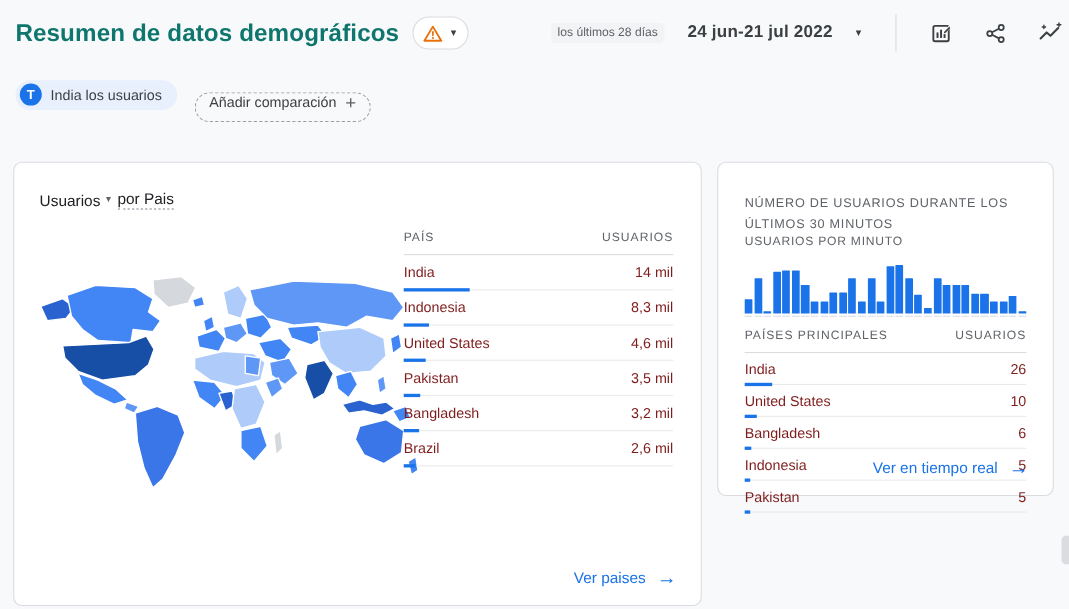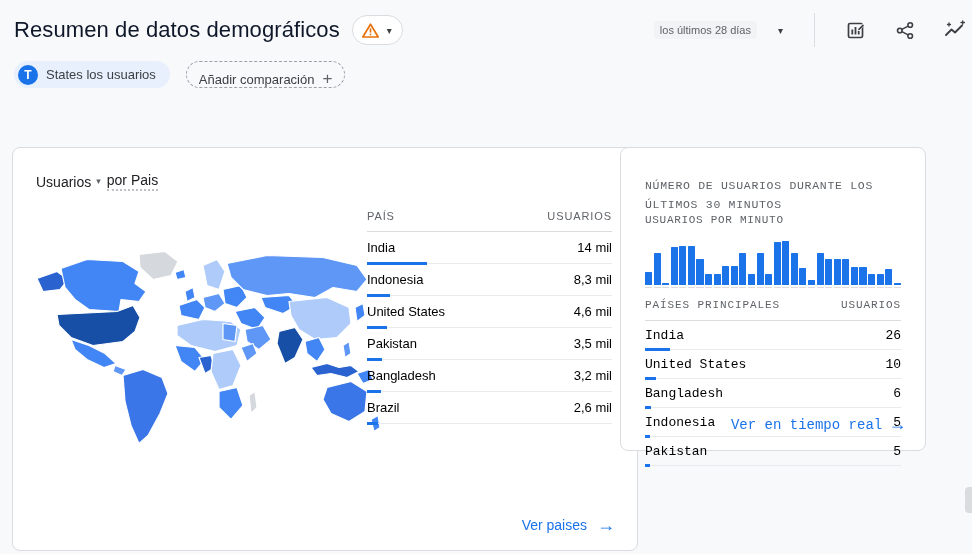--- a/index.html
+++ b/index.html
@@ -9,21 +9,21 @@
     background: #f8f9fa;
     color: #202124;
     position: relative;
     overflow: hidden;
   }
   
   .header-row {
     position: absolute; left: 14px; top: 8px; right: 4px; height: 44px;
     display: flex; align-items: center;
   }
-  .page-title { font-size: 22px; font-weight: 400; color: #0f172a; letter-spacing: 0.1px; }
+  .page-title { font-size: 22px; font-weight: 700; color: #0f766e; letter-spacing: 0.1px; }
   .warn-pill {
     margin-left: 12px; height: 30px; padding: 0 10px 0 8px;
     border: 1px solid #dadce0; border-radius: 16px; background: #fff;
     display: flex; align-items: center; gap: 7px; cursor: pointer;
   }
   .caret { font-size: 9px; color: #5f6368; line-height: 1; }
   .caret-dark { font-size: 10px; color: #3c4043; }
   .right-cluster { margin-left: auto; display: flex; align-items: center; gap: 21px; }
   .range-hint {
     background: #f1f3f4; color: #5f6368; font-size: 11px;
@@ -39,50 +39,50 @@
     display: flex; align-items: center; gap: 8px; padding: 0 14px 0 4px; cursor: pointer;
   }
   .avatar {
     width: 20px; height: 20px; border-radius: 50%; background: #1a73e8;
     color: #fff; font-size: 12px; font-weight: 700;
     display: flex; align-items: center; justify-content: center;
   }
   .chip-label { font-size: 13px; color: #3c4043; }
   .chip-compare {
     border: 1px dashed #9aa0a6; border-radius: 14px; height: 27px;
-    display: flex; align-items: flex-end; gap: 8px; padding: 0 12px; cursor: pointer;
-    color: #3c4043; background: transparent;
+    display: flex; align-items: flex-start; gap: 8px; padding: 0 12px; cursor: pointer;
+    color: #3c4043; background: transparent; margin-top: 23px;
   }
   .plus-glyph { font-size: 17px; color: #5f6368; line-height: 1; }
   
   .card {
     position: absolute; top: 147px; background: #fff;
     border: 1px solid #dadce0; border-radius: 8px;
   }
   .card-left  { left: 12px;  width: 626px; height: 404px; }
-  .card-right { left: 620px; width: 306px; height: 304px; font-family: Liberation Mono, monospace; }
+  .card-right { left: 652px; width: 306px; height: 304px; }
   .card-left-header {
     position: absolute; left: 23px; top: 24px;
     font-size: 14px; color: #202124; display: flex; align-items: center; gap: 6px;
   }
   .dotted-u { border-bottom: 2px dotted #bdc1c6; padding-bottom: 1px; cursor: pointer; }
   .metric-picker { display: flex; align-items: center; gap: 5px; cursor: pointer; }
   
   .map-wrap { position: absolute; left: 14px; top: 100px; width: 356px; height: 206px; }
   
   .geo-table { position: absolute; left: 354px; top: 62px; width: 245px; text-align: right; }
   .t-head {
     display: flex; justify-content: space-between; align-items: flex-end;
     font-size: 11px; letter-spacing: 0.9px; color: #5f6368;
     padding-bottom: 9px; border-bottom: 1px solid #dadce0;
   }
   .t-row {
     position: relative; height: 32px; display: flex; align-items: center;
     justify-content: space-between; border-bottom: 1px solid #e8eaed;
-    font-size: 13px; color: #000000;
+    font-size: 13px; color: #7f1d1d;
   }
   .t-row .bar {
     position: absolute; left: 0; bottom: -2px; height: 3px; background: #1a73e8;
   }
   .see-link {
     position: absolute; right: 22px; bottom: 16px;
     color: #1a73e8; font-size: 14px; display: flex; align-items: center; gap: 10px;
     cursor: pointer; text-decoration: none;
   }
   .see-arrow { font-size: 18px; line-height: 1; }
@@ -126,20 +126,21 @@
         <path d="M9.5 2.2 L17.2 15 H1.8 Z" fill="none" stroke="#e8710a" stroke-width="1.7" stroke-linejoin="round"></path>
         <rect x="8.7" y="6.4" width="1.6" height="4.2" fill="#e8710a"></rect>
         <rect x="8.7" y="11.7" width="1.6" height="1.6" fill="#e8710a"></rect>
       </svg>
     </span>
     <span class="caret-dark">▾</span>
   </div>
 
   <div class="right-cluster">
     <span class="range-hint">los últimos 28 días</span>
+    <span class="date-text">24 jun-21 jul 2022</span>
     <span class="caret-dark">▾</span>
     <span class="v-divider"></span>
 
     <div class="icon-btn">
       <svg width="21" height="21" viewBox="0 0 21 21">
         <rect x="2.5" y="3.5" width="14" height="14" rx="1.5" fill="none" stroke="#3c4043" stroke-width="1.7"></rect>
         <rect x="5.4" y="9.5" width="1.8" height="5" fill="#3c4043"></rect>
         <rect x="8.6" y="7" width="1.8" height="7.5" fill="#3c4043"></rect>
         <rect x="11.8" y="11" width="1.8" height="3.5" fill="#3c4043"></rect>
         <path d="M11.5 8.5 L16.7 3.3 L18.6 5.2 L13.4 10.4 Z" fill="#fff"></path>
@@ -161,21 +162,21 @@
         <path d="M4.5 4.5 h3 M6 3 v3" stroke="#3c4043" stroke-width="1.3" stroke-linecap="round"></path>
         <path d="M18 2.5 h3.4 M19.7 0.8 v3.4" stroke="#3c4043" stroke-width="1.3" stroke-linecap="round"></path>
       </svg>
     </div>
   </div>
 </div>
 
 <div class="chips-row">
   <div class="chip-users">
     <span class="avatar">T</span>
-    <span class="chip-label">States los usuarios</span>
+    <span class="chip-label">India los usuarios</span>
   </div>
   <div class="chip-compare">
     <span class="chip-label">Añadir comparación</span>
     <span class="plus-glyph">+</span>
   </div>
 </div>
 
 <div class="card card-left">
   <div class="card-left-header">
     <span class="metric-picker">

